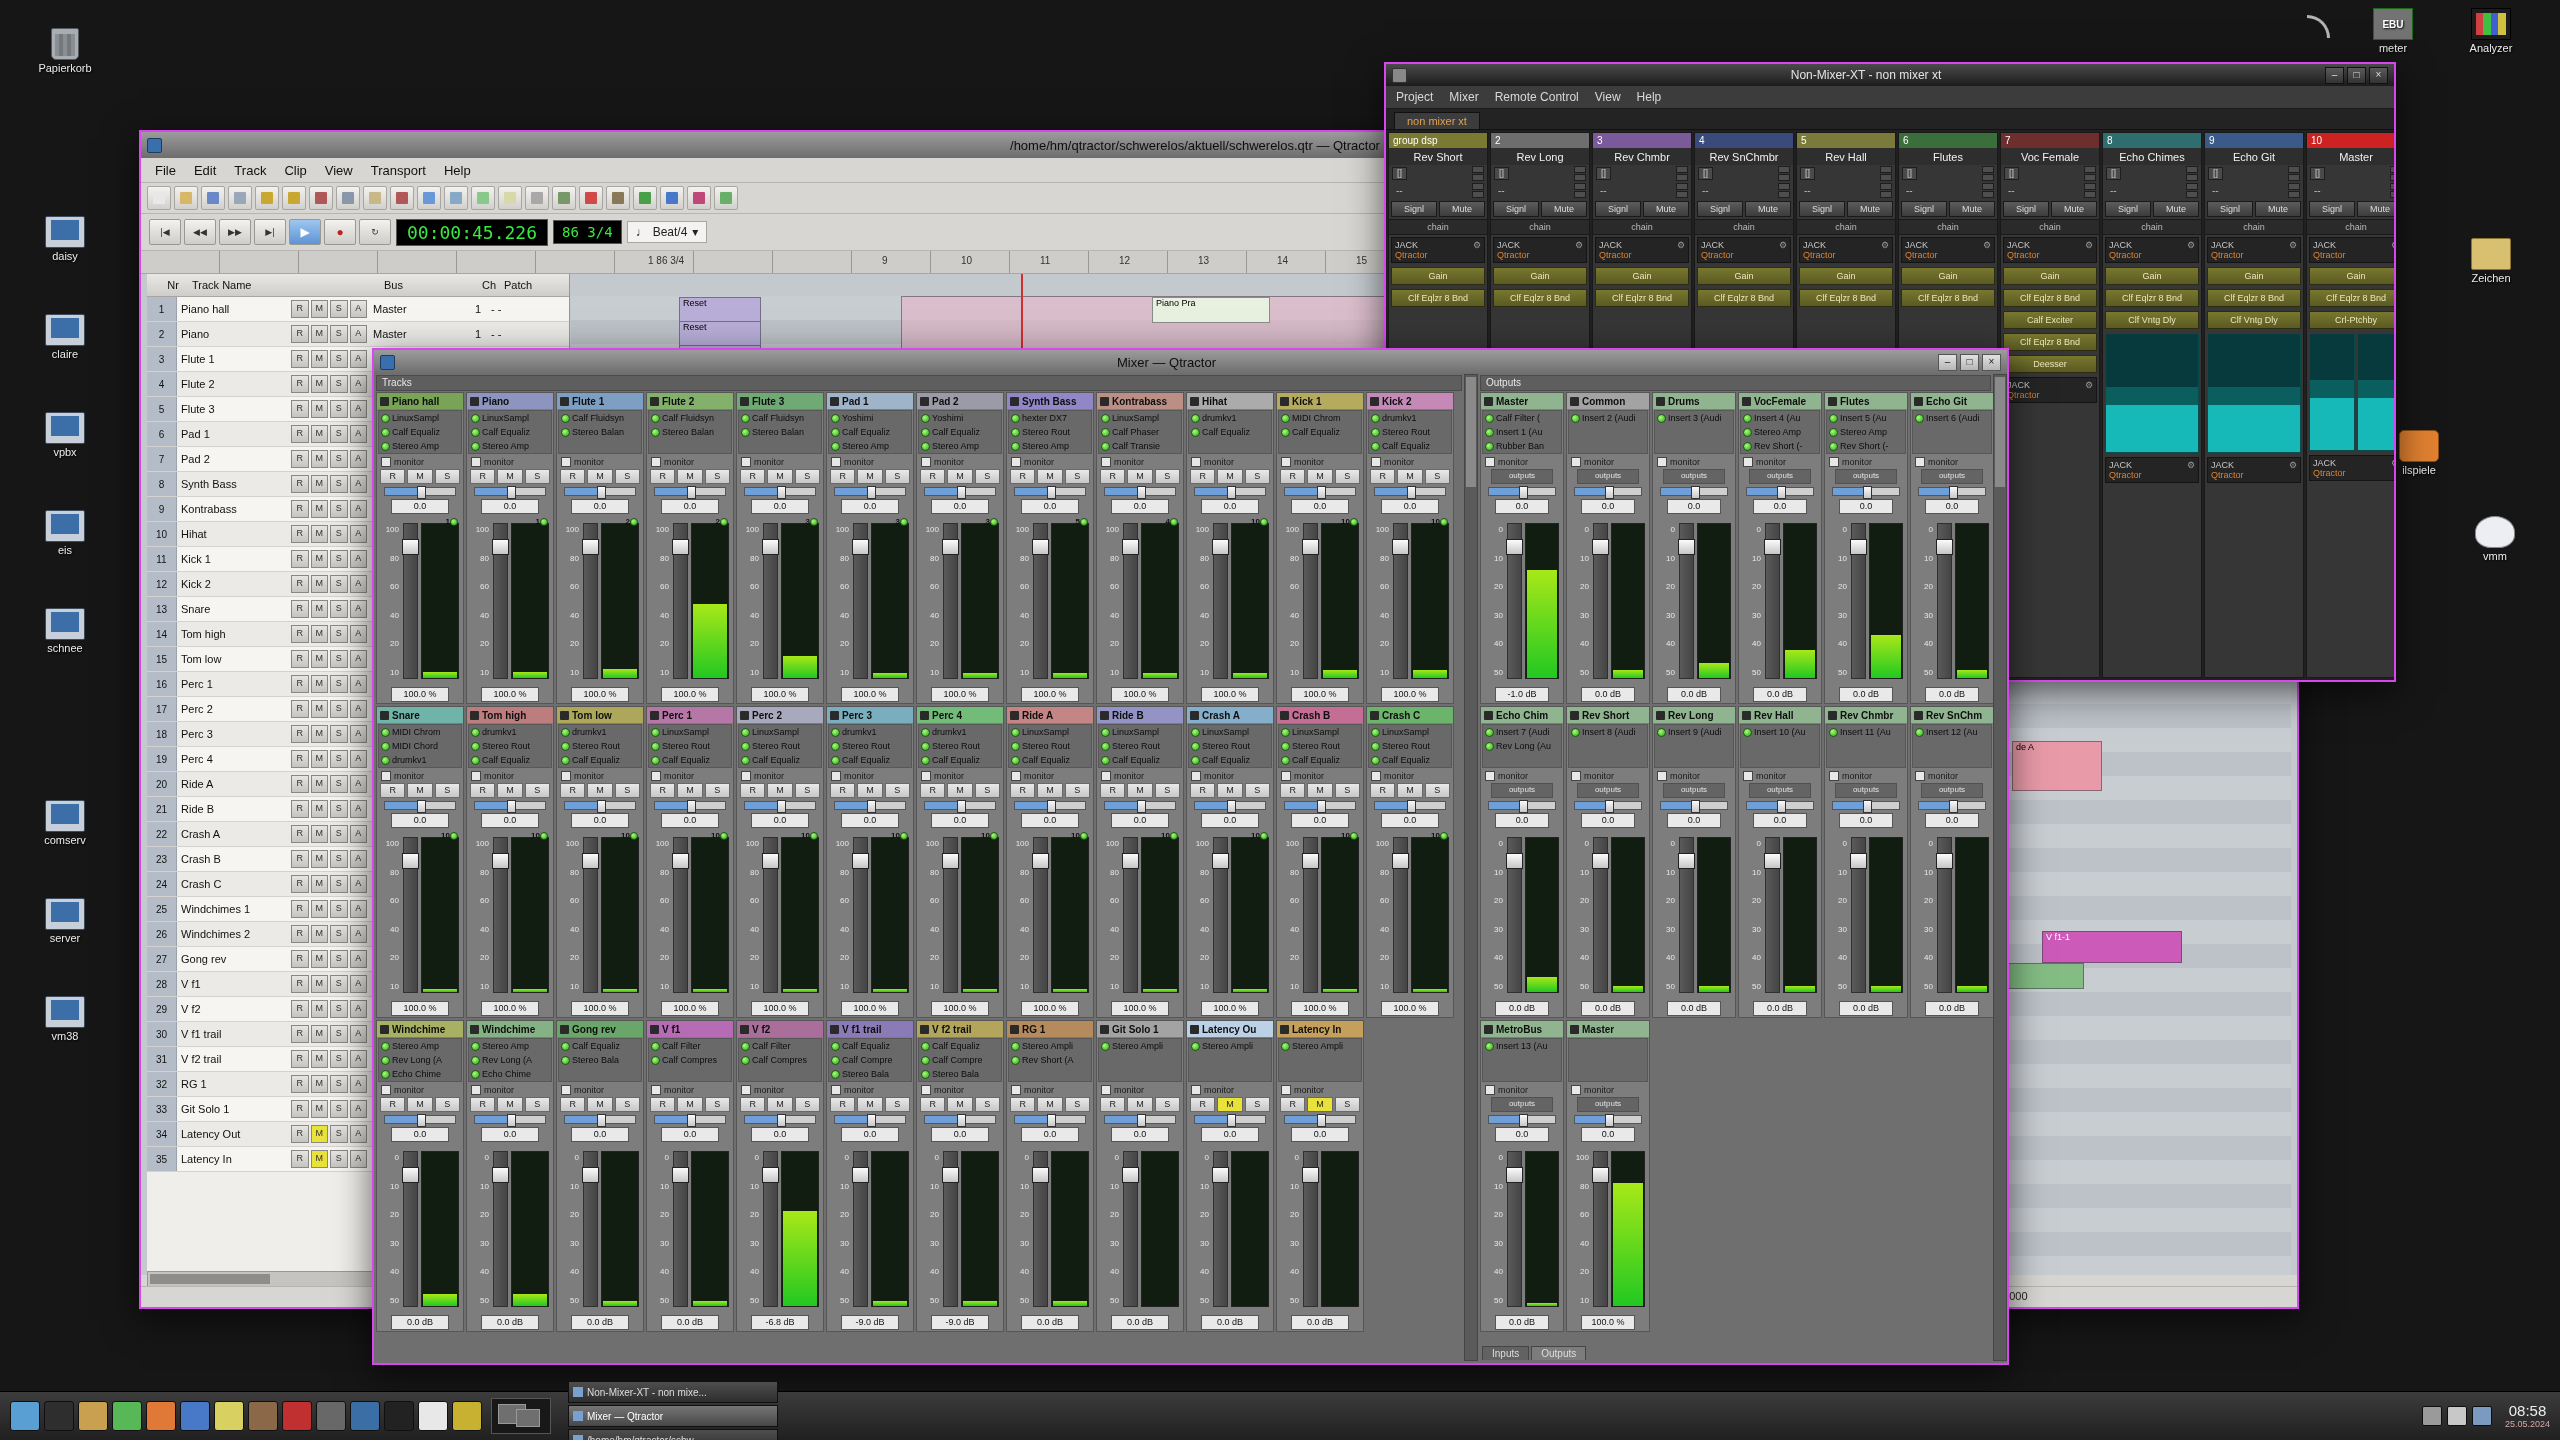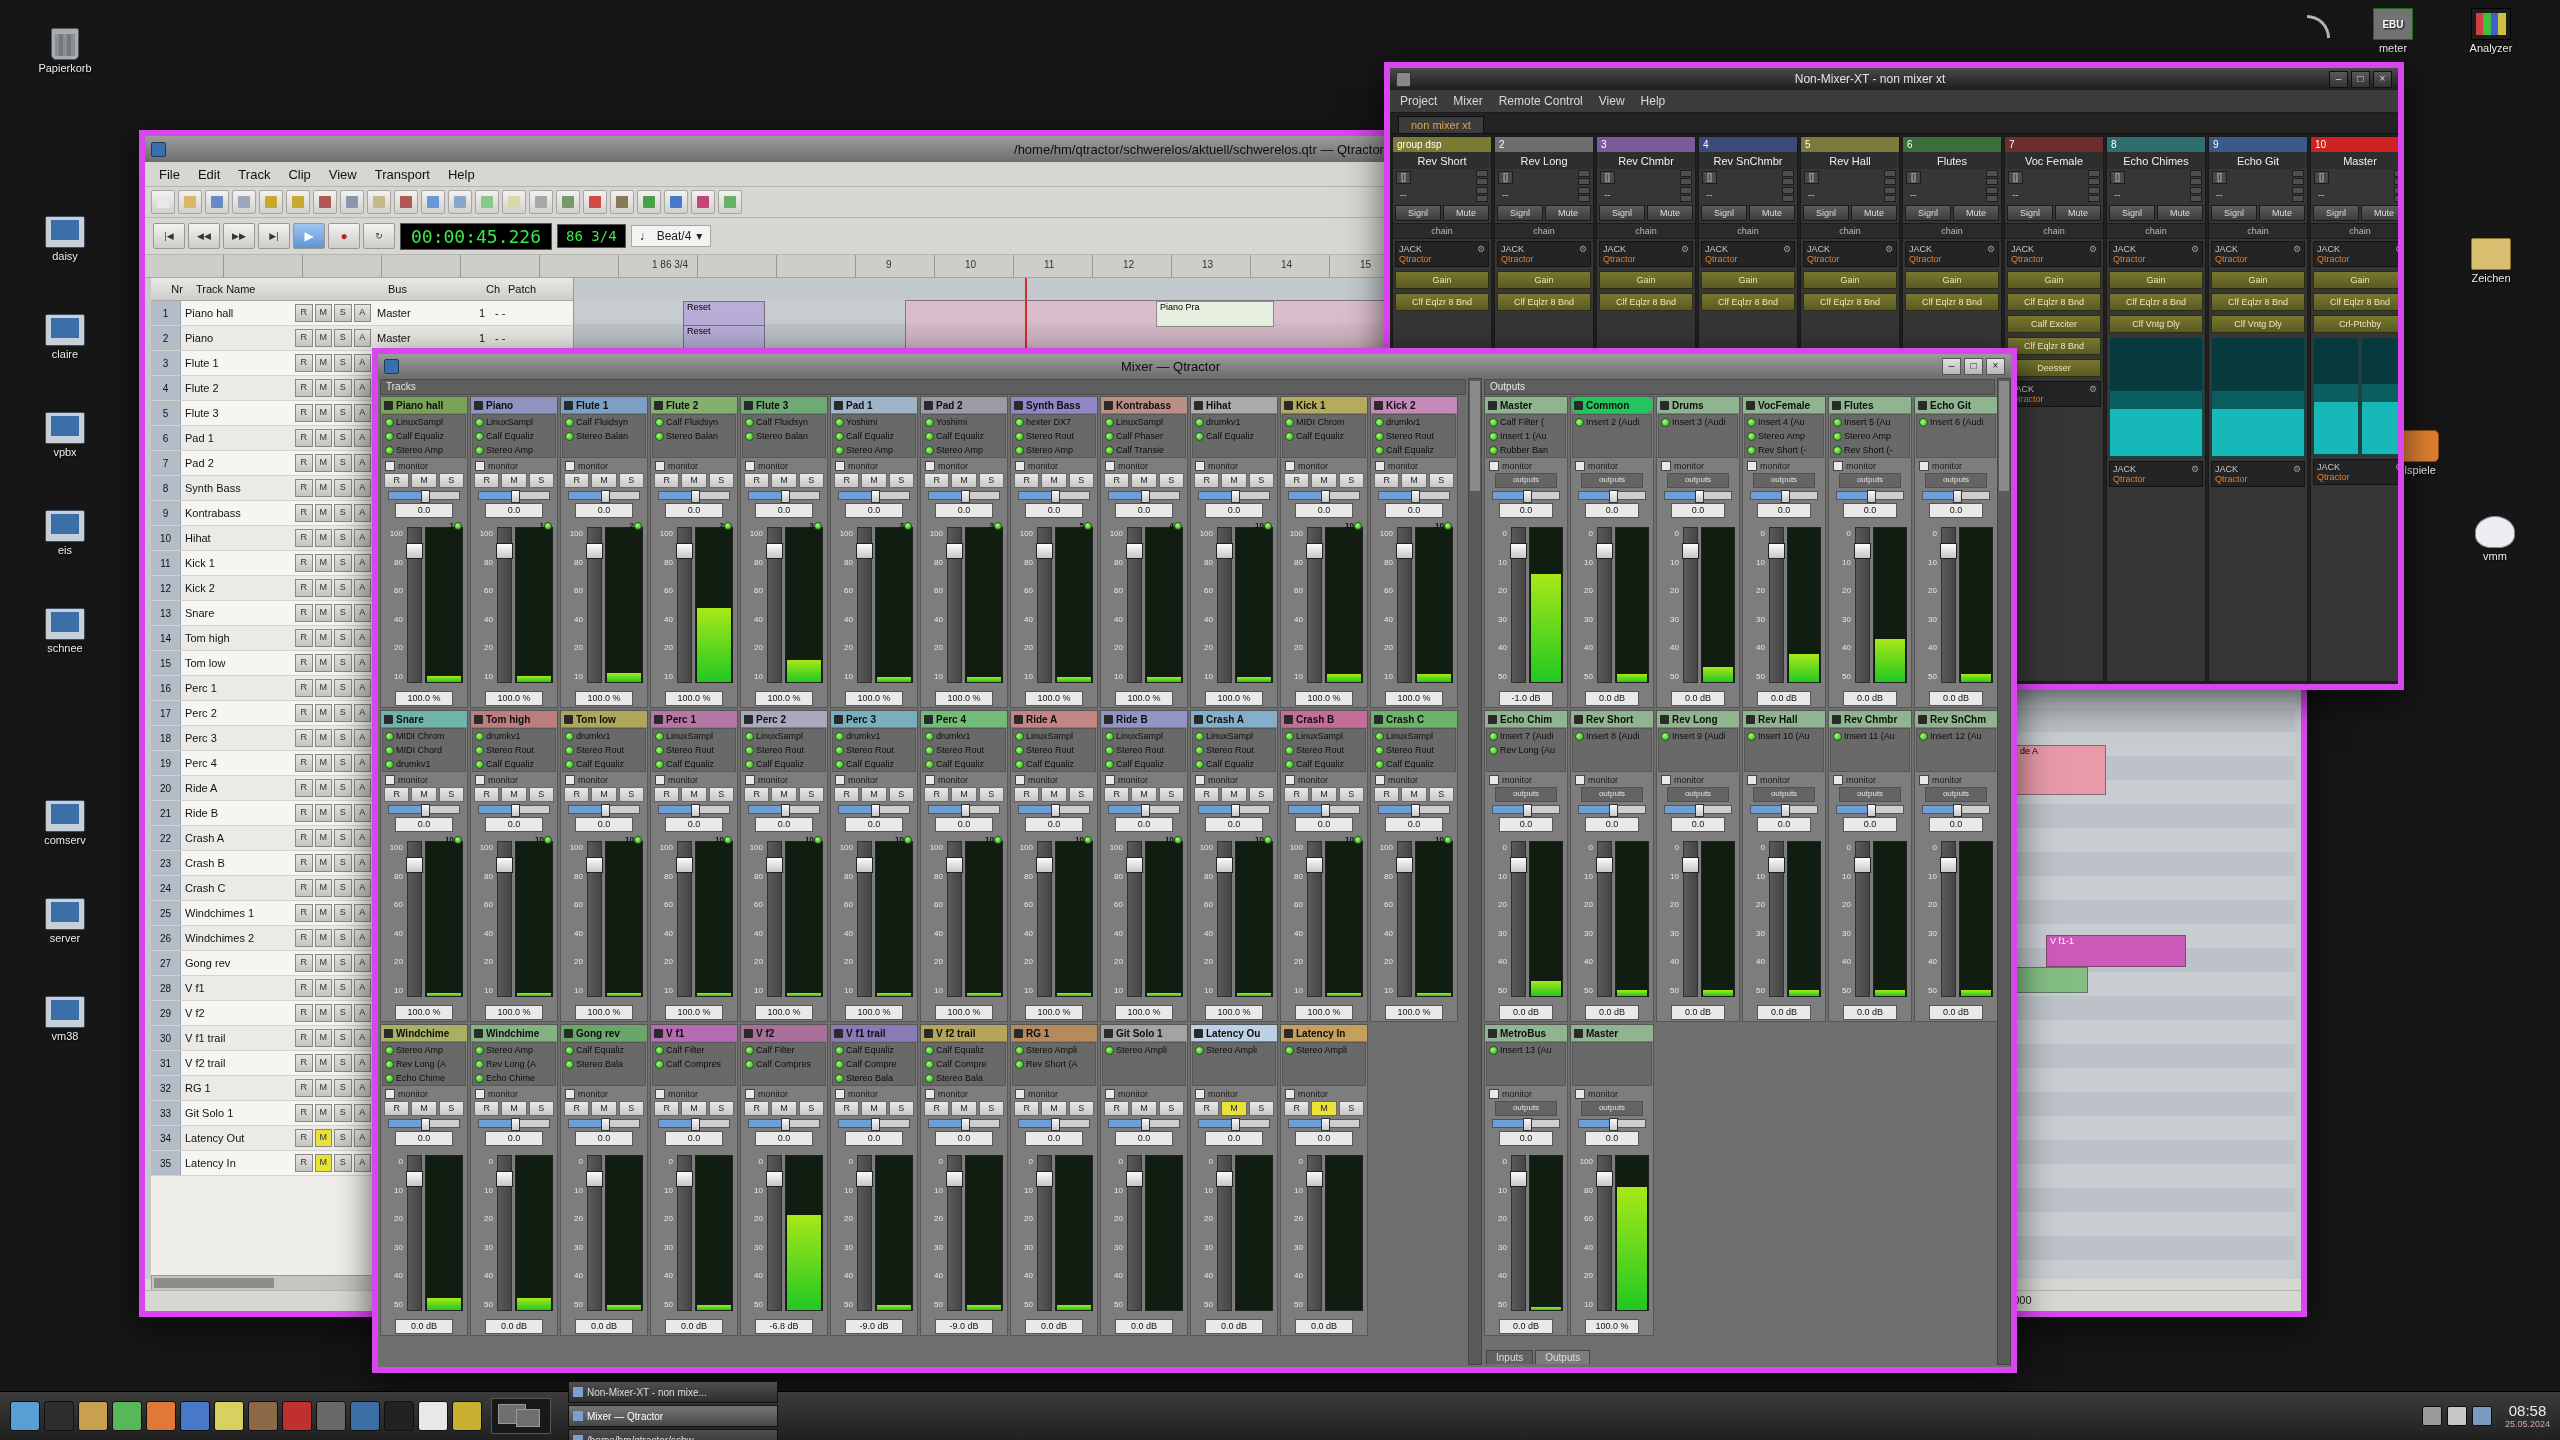--- a/index.html
+++ b/index.html
@@ -1,18 +1,18 @@
 <!DOCTYPE html>
 <html><head>
 <meta charset="utf-8">
 <style>
   html,body{margin:0;padding:0}
   body{width:2560px;height:1440px;background:#161616;font-family:"Liberation Sans",sans-serif;overflow:hidden;position:relative}
   
-  .window{position:absolute;border:6px solid #d946ef;box-shadow:0 10px 34px rgba(0,0,0,.6)}
+  .window{position:absolute;border:2px solid #d946ef;box-shadow:0 10px 34px rgba(0,0,0,.6)}
   .titlebar{display:flex;align-items:center;gap:6px;padding:0 6px}
   .tb-light{background:linear-gradient(#9c9c9c,#6d6d6d);color:#0e0e0e;height:26px;font-size:13px}
   .tb-dark{background:linear-gradient(#4a4a4a,#1c1c1c);color:#e4e4e4;height:22px;font-size:12px}
   .tb-title{flex:1;text-align:center;white-space:nowrap;overflow:hidden;text-overflow:ellipsis}
   .appicon{width:13px;height:13px;background:#3a6fae;border:1px solid #1c3c5c;border-radius:2px;flex:none}
   .winbtns{display:flex;gap:3px;flex:none}
   .winbtn{width:17px;height:15px;background:linear-gradient(#e2e2e2,#b6b6b6);border:1px solid #555;font-size:10px;line-height:13px;text-align:center;color:#222}
   .winbtn.dark{background:linear-gradient(#5a5a5a,#333);color:#ddd;border-color:#111}
   
   .dicon{position:absolute;width:86px;text-align:center;color:#ececec;font-size:11px;text-shadow:1px 1px 2px #000;cursor:default}
@@ -3043,21 +3043,21 @@
                 <div class="mx-fader">
                   <span class="mx-fhandle" style="top: 10%;"></span>
                 </div>
                 <div class="mx-meter">
                   <span class="mx-mfill" style="height: 70%;"></span>
                 </div>
               </div>
               <div class="mx-val">-1.0 dB</div>
             </div>
             <div class="mx-strip">
-              <div class="mx-head" style="background: #22c55e; border-radius: 8px;">
+              <div class="mx-head" style="background: #a3a3a3;">
                 <span class="mx-hicon"></span>
                 <span class="mx-hname">Common</span>
               </div>
               <div class="mx-plugins">
                 <div class="mx-plug">
                   <span class="mx-led"></span>
                   <span>Insert 2 (Audi</span>
                 </div>
               </div>
               <div class="mx-mon">

